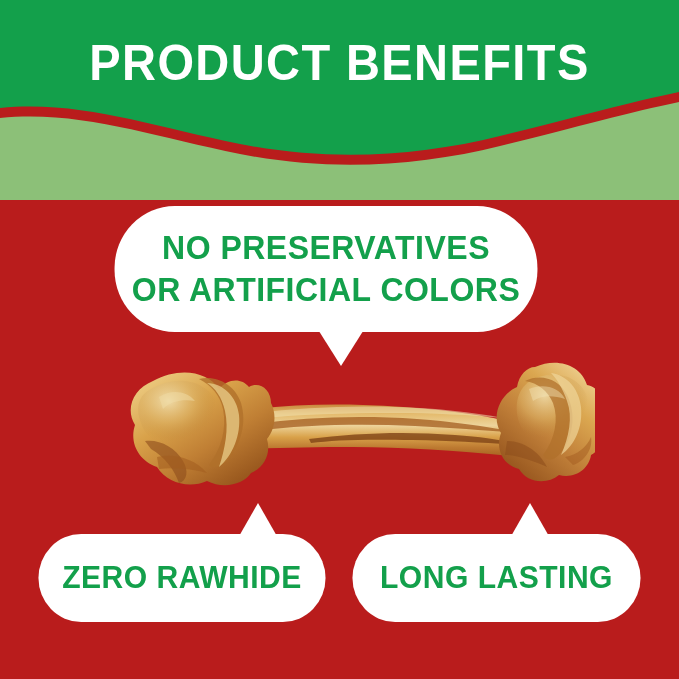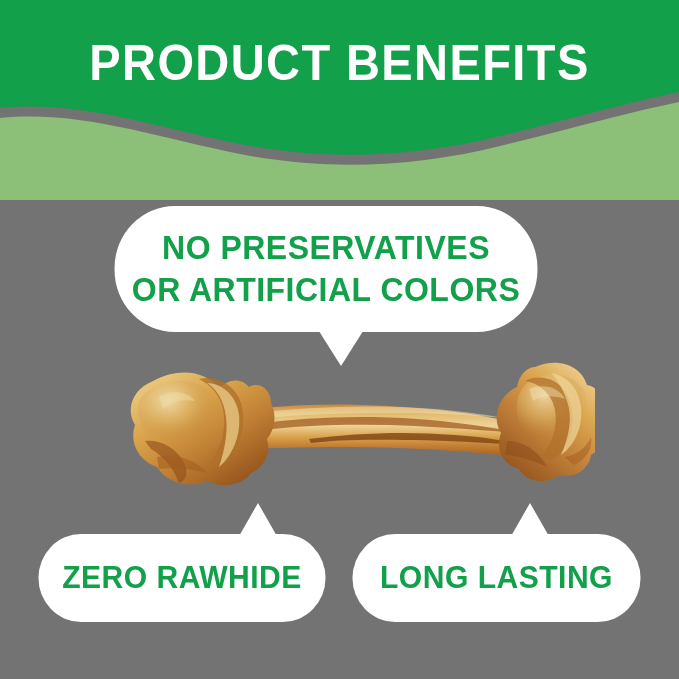--- a/index.html
+++ b/index.html
@@ -10,21 +10,21 @@
     width: 679px;
     height: 679px;
     overflow: hidden;
     font-family: "Liberation Sans", sans-serif;
     background: #efecb4;
   }
   #infographic {
     position: relative;
     width: 679px;
     height: 679px;
-    background: #737373;
+    background: #b91c1c;
     overflow: hidden;
   }
 
   
   .header-band {
     position: absolute;
     left: 0;
     top: 0;
     width: 679px;
     height: 200px;

